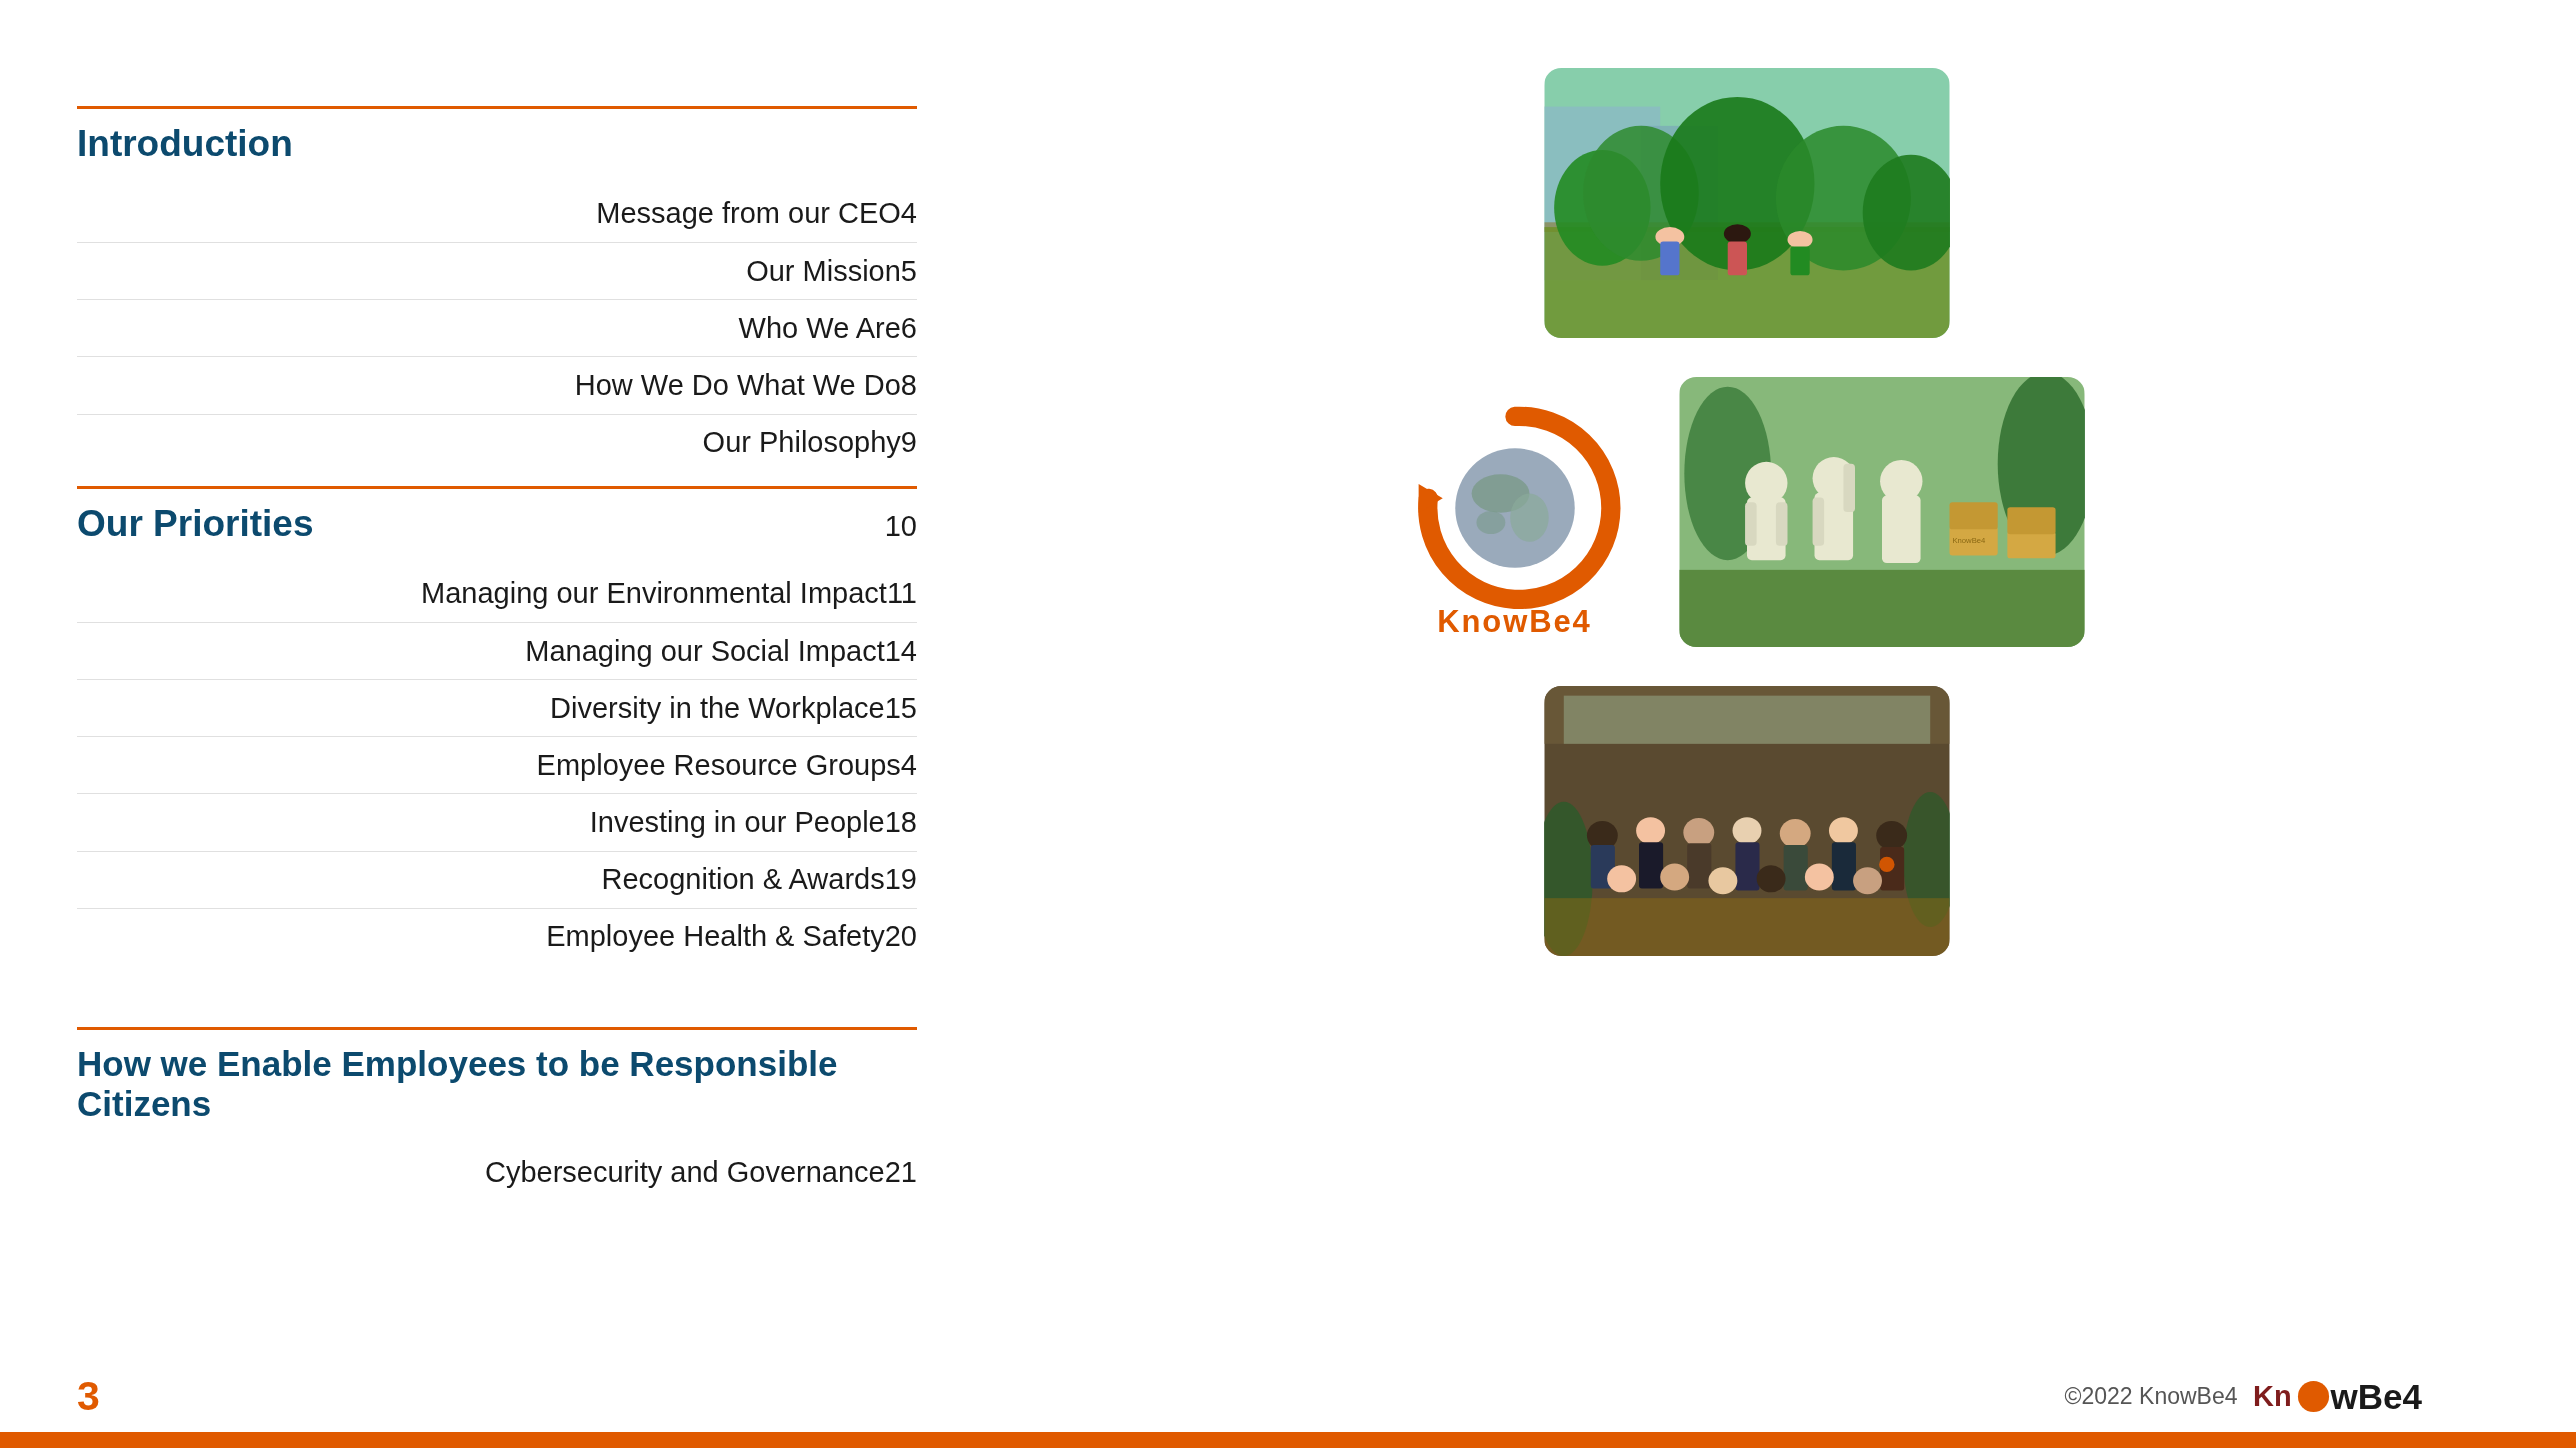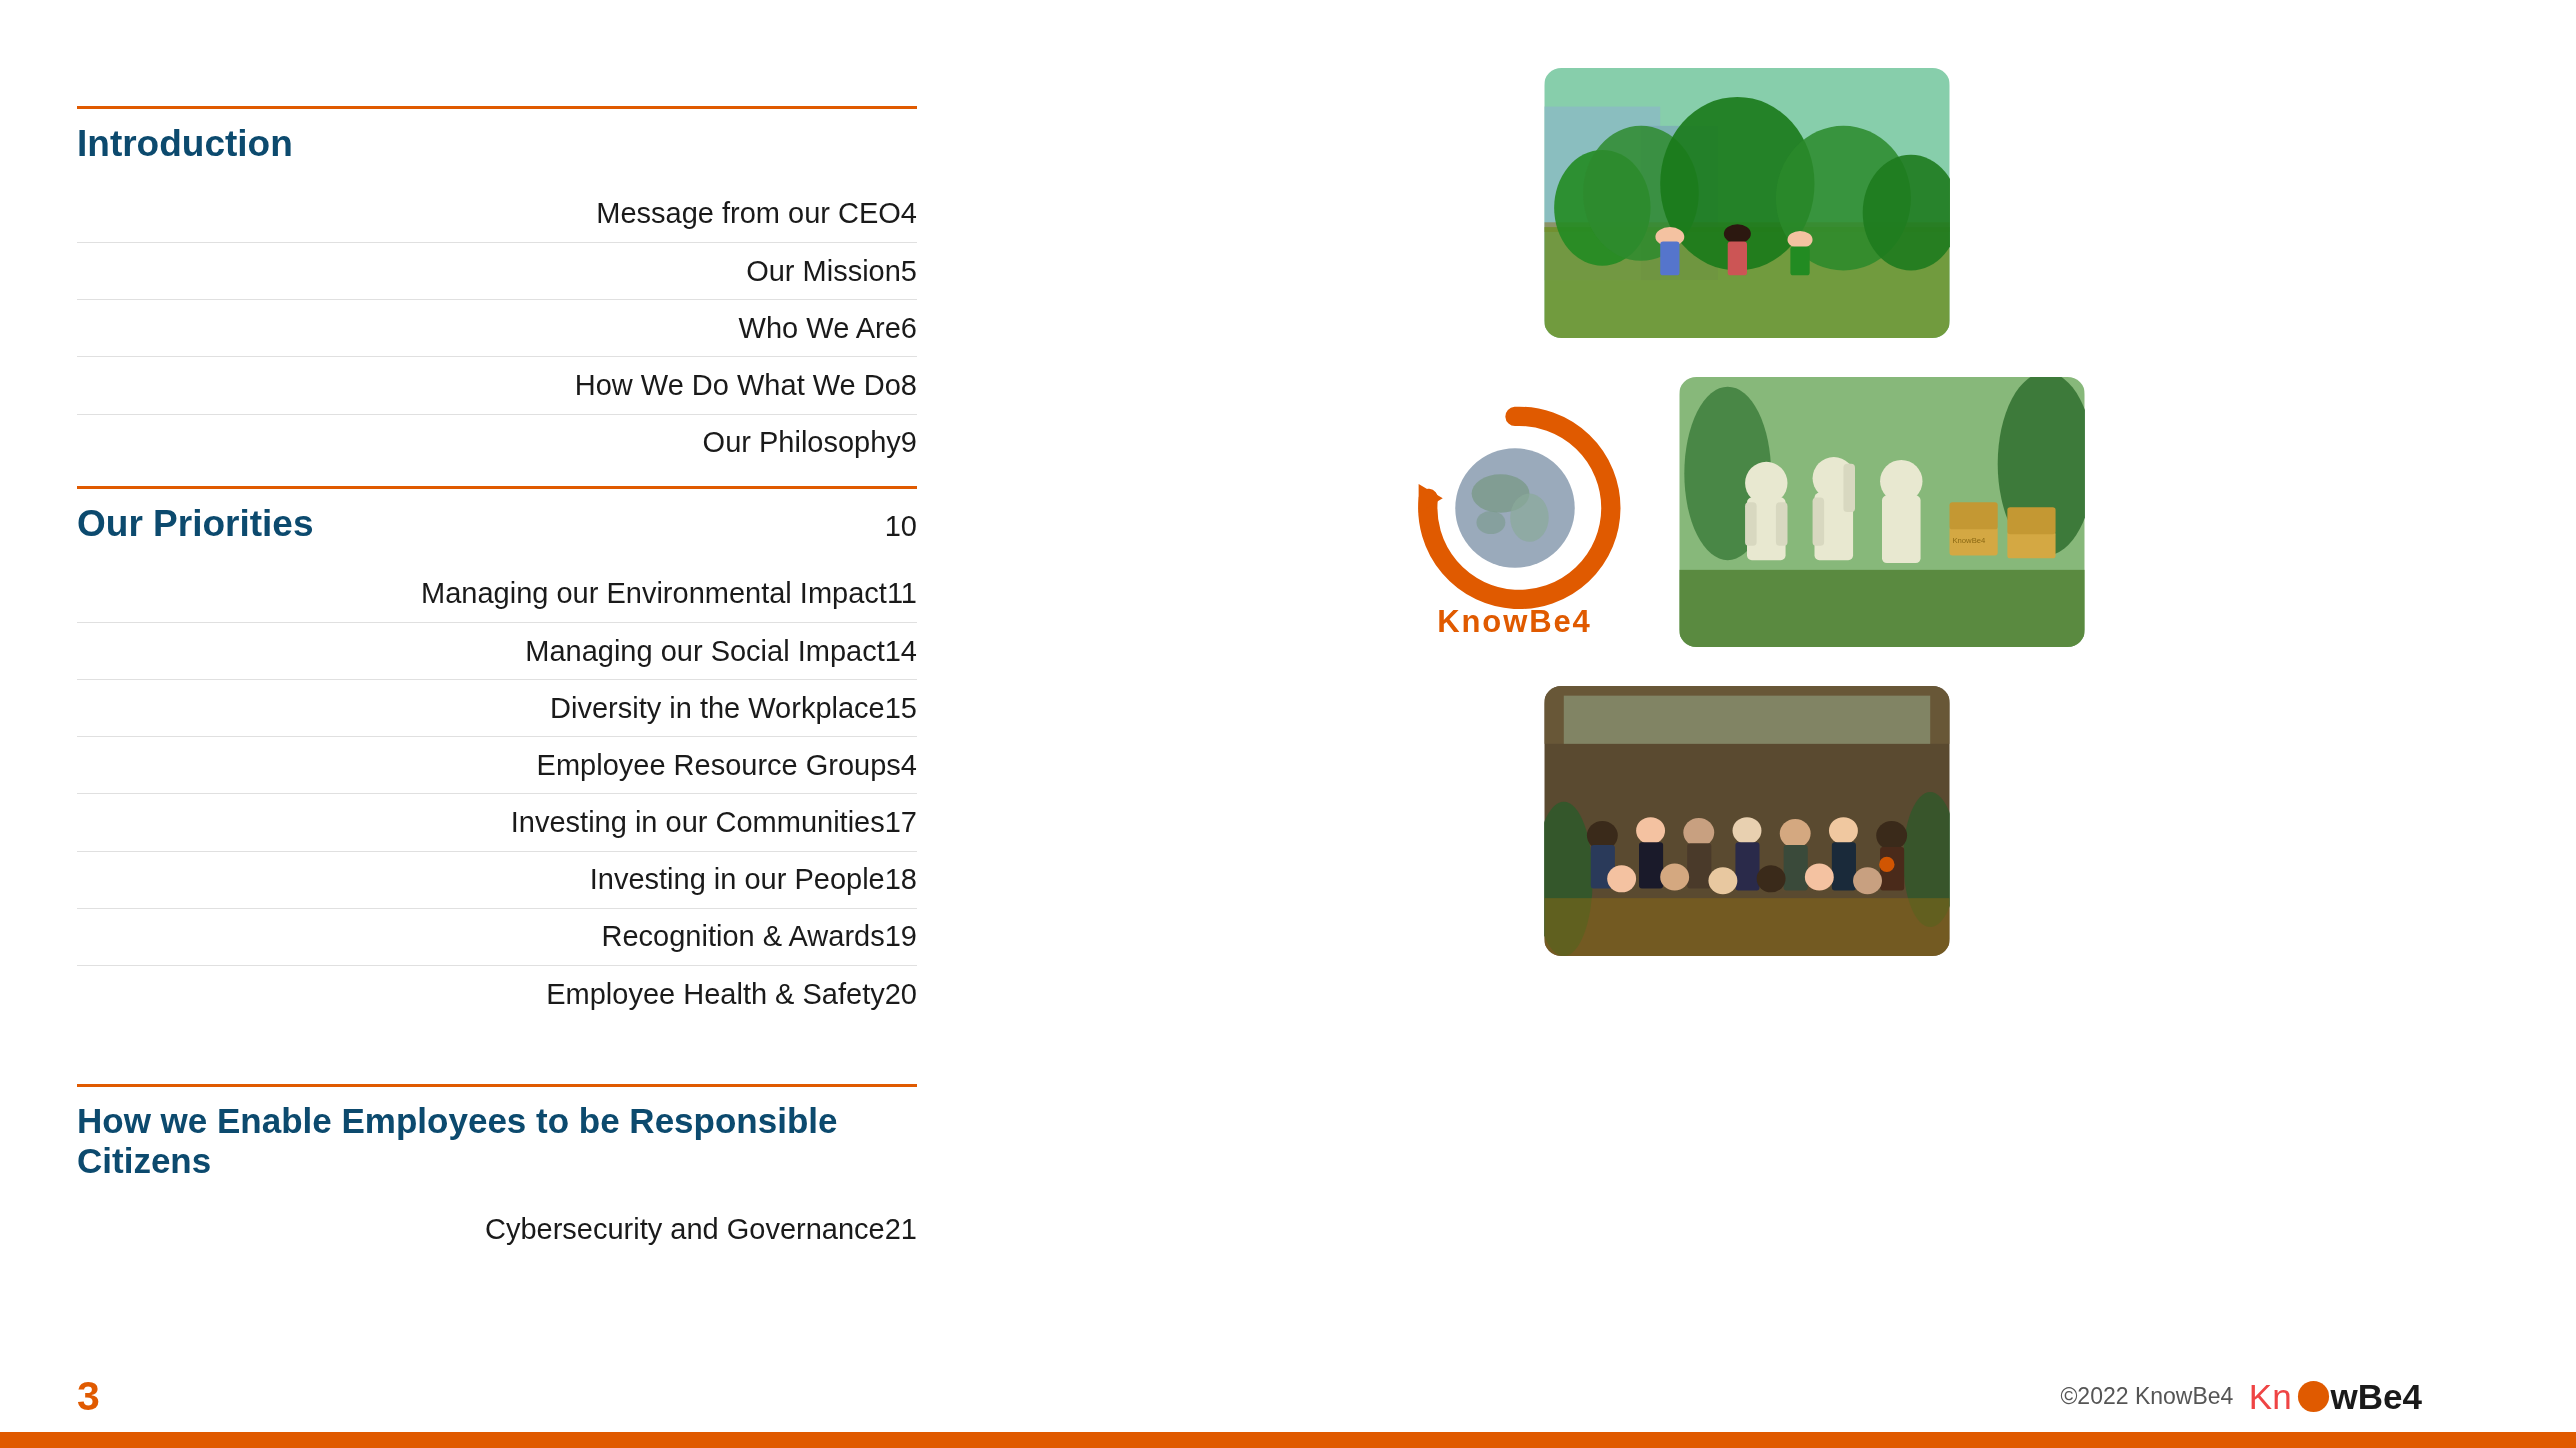--- a/index.html
+++ b/index.html
@@ -212,24 +212,20 @@
           <span class="toc-label">Managing our Social Impact</span>
           <span class="toc-number">14</span>
         </div>
         <div class="toc-row">
           <span class="toc-label">Diversity in the Workplace</span>
           <span class="toc-number">15</span>
         </div>
         <div class="toc-row">
           <span class="toc-label">Employee Resource Groups</span>
           <span class="toc-number">4</span>
-        </div>
-        <div class="toc-row">
-          <span class="toc-label">Investing in our Communities</span>
-          <span class="toc-number">17</span>
         </div>
         <div class="toc-row">
           <span class="toc-label">Investing in our People</span>
           <span class="toc-number">18</span>
         </div>
         <div class="toc-row">
           <span class="toc-label">Recognition &amp; Awards</span>
           <span class="toc-number">19</span>
         </div>
         <div class="toc-row">
@@ -381,21 +377,21 @@
 </div>
 
 <div class="bottom-bar"></div>
 
 <div class="bottom-info">
   <span class="page-number">3</span>
   <div style="display:flex;align-items:center;gap:15.5px;margin-left:48px;">
     <span style="font-size:23px;color:#555;">©2022 KnowBe4</span>
 
     <div style="display:flex;align-items:center;gap:3.9px;">
-      <span style="font-size:35px;font-weight:400;color:#ef4444;">Kn</span>
+      <span style="font-size:29px;font-weight:700;color:#7f1d1d;">Kn</span>
       <svg width="35" height="35" viewBox="0 0 36 36">
         <circle cx="18" cy="18" r="16" fill="#e05a00"></circle>
       </svg>
       <span style="font-size:35px;font-weight:700;color:#1a1a1a;margin-left:-3.9px;">wBe4</span>
     </div>
   </div>
 </div>
 
 
 </body></html>

